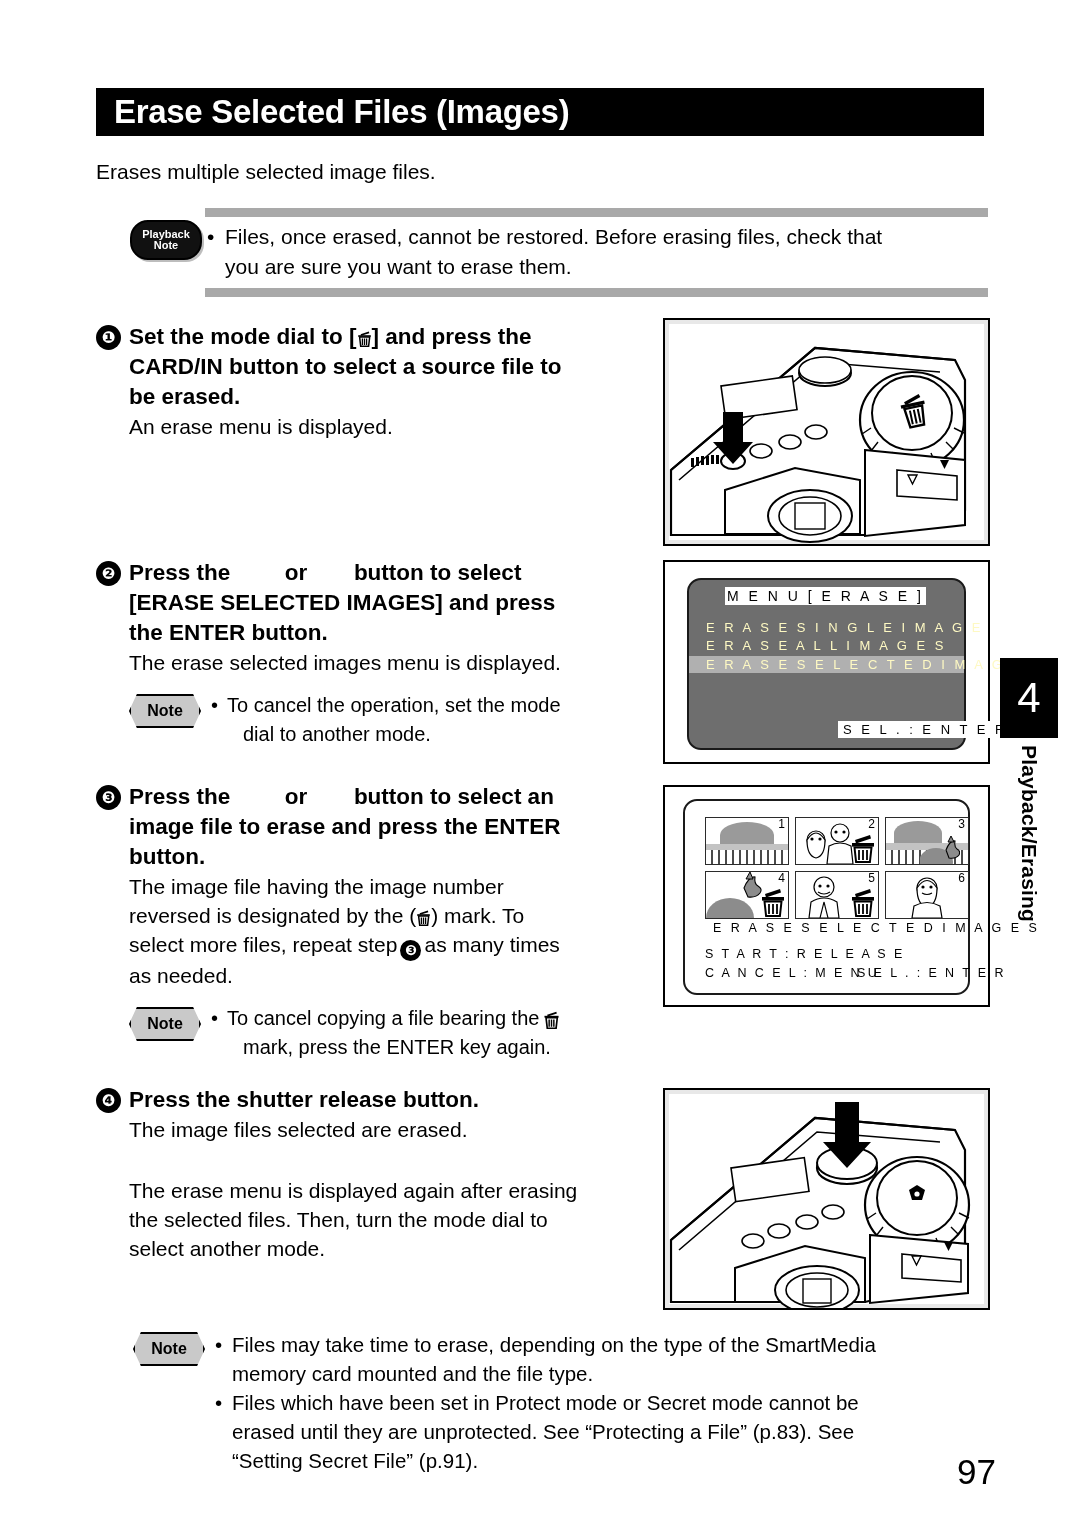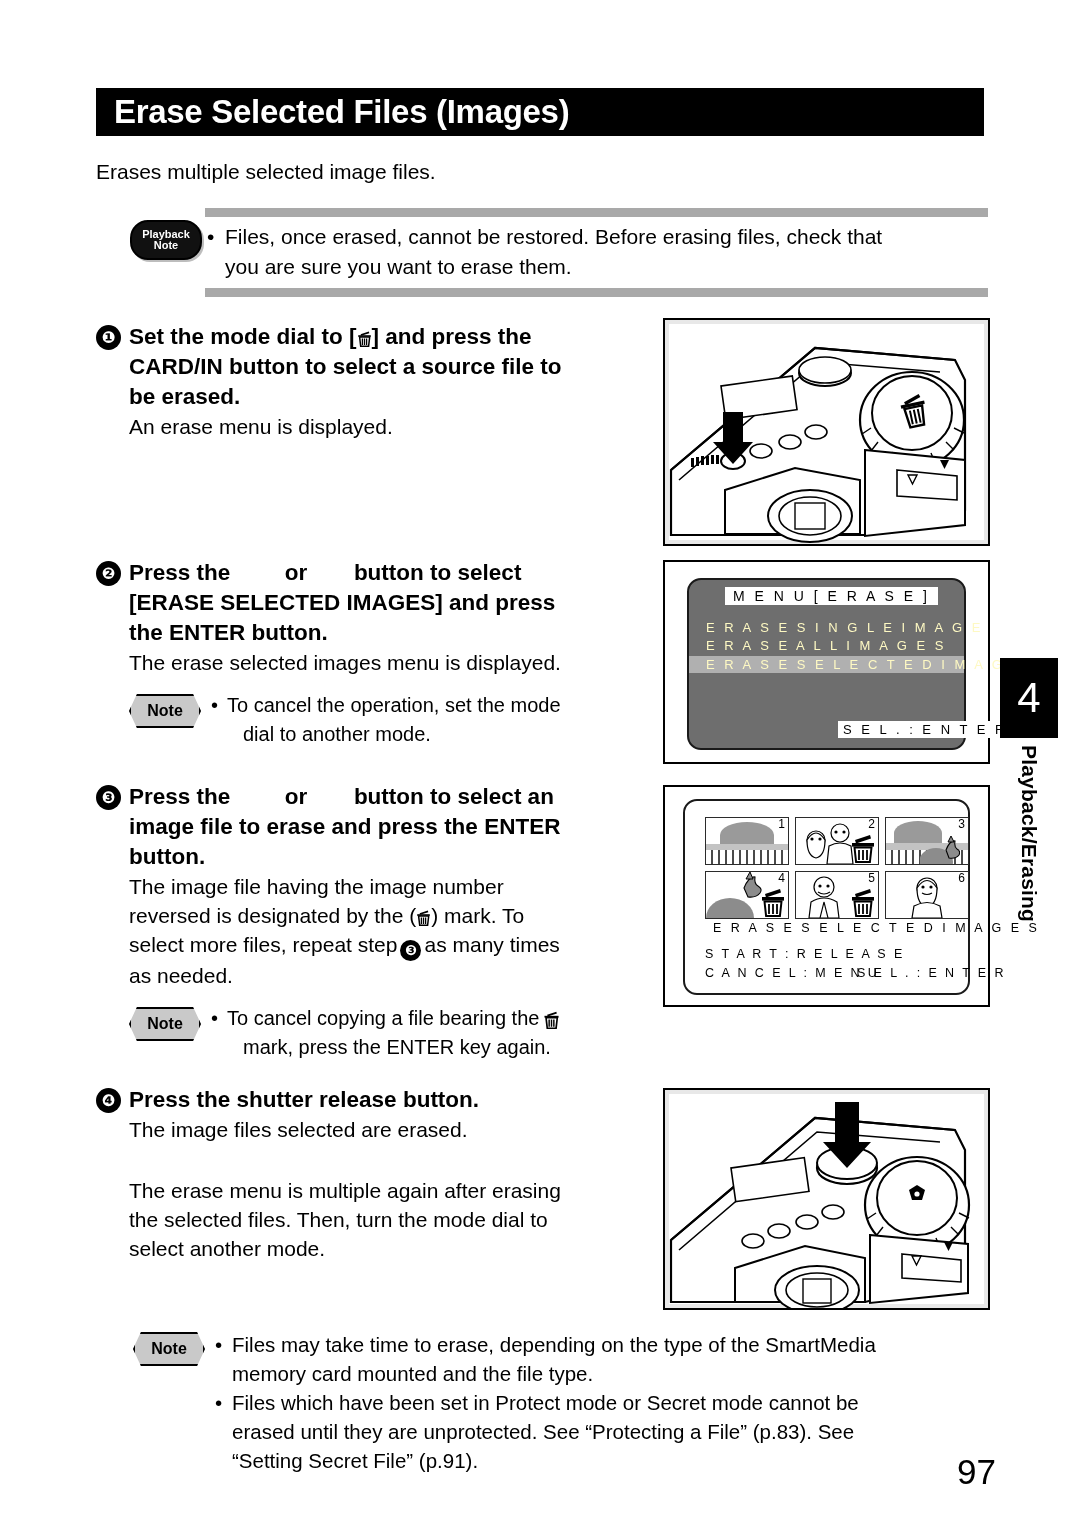--- a/index.html
+++ b/index.html
@@ -61,21 +61,21 @@
 
   
   .fig{position:absolute;border:2px solid #000;background:#e8e8e8;}
   .fig-inner{position:absolute;inset:0;}
 
   
   .lcd-outer{position:absolute;border:2px solid #000;background:#fff;}
   .lcd{position:absolute;background:#6e6e6e;border-radius:14px;border:2px solid #1a1a1a;}
 
   .menu-title{position:absolute;background:#fff;color:#000;font-weight:normal;
-              letter-spacing:3px;padding:1px 8px;white-space:nowrap;}
+              letter-spacing:3px;padding:1px 2px;white-space:nowrap;}
   .menu-item{position:absolute;color:#fef9c3;letter-spacing:3px;white-space:nowrap;text-align:right;}
   .menu-hl{position:absolute;background:#b0b0b0;}
   .sel-box{position:absolute;background:#fff;color:#000;letter-spacing:3px;padding:1px 5px;
            white-space:nowrap;}
 
   
   .thumb{position:absolute;border:1.5px solid #2b2b2b;background:#fff;overflow:hidden;}
   .tnum{position:absolute;right:2px;top:0px;font-size:12px;color:#000;font-weight:normal;
         background:#fff;line-height:12px;padding:0 1px;}
   .sky{position:absolute;left:0;right:0;top:0;height:58%;background:#fff;}
@@ -209,21 +209,21 @@
     </div>
   </div>
 
   <div class="col-l" style="top:1085px;">
     <div class="step-head">
       <div class="num">❹</div>
       <div class="htxt"><span>Press the shutter release button.</span></div>
     </div>
     <div class="sub">The image files selected are erased.</div>
     <div class="sub" style="margin-top:32px">
-      <span>The erase menu is multiple again after erasing</span><br>
+      <span>The erase menu is displayed again after erasing</span><br>
       <span>the selected files.  Then, turn the mode dial to</span><br>
       <span>select another mode.</span>
     </div>
   </div>
 
   <div class="note-badge-abs">Note</div>
   <div class="bullet-list">
     <div class="li">
       <span class="bul">•</span>
       <span>Files may take time to erase, depending on the type of the SmartMedia</span><br>

